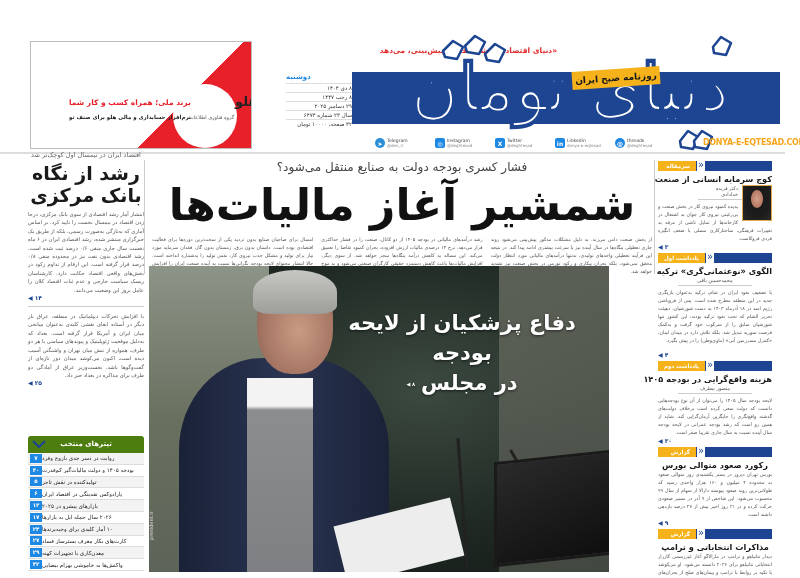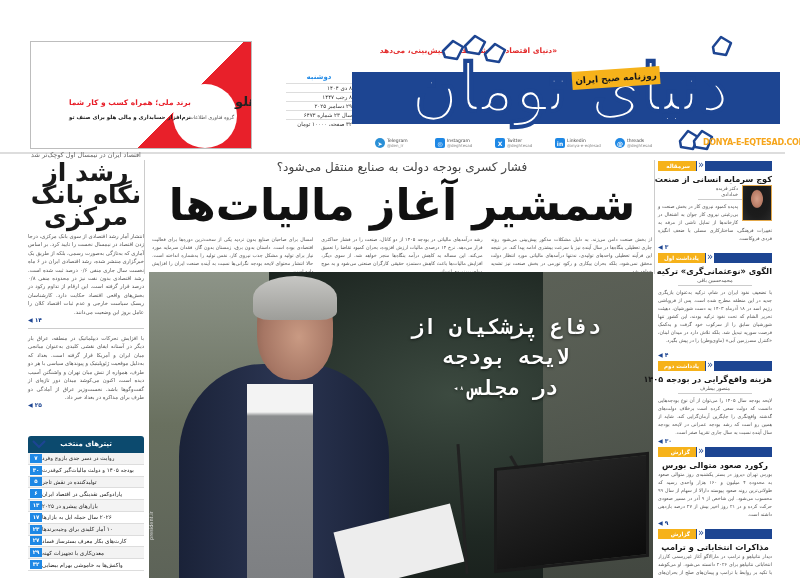--- a/index.html
+++ b/index.html
@@ -13,61 +13,61 @@
   .ad-circle { position: absolute; left: 142px; top: 42px; width: 64px; height: 64px; border-radius: 50%; background: #fff; }
   .ad-logo { position: absolute; left: 156px; top: 52px; font-size: 13px; font-weight: bold; color: #222; direction: rtl; white-space: nowrap; margin-left: 48px; }
   .ad-logo .o { color: #e8202a; }
   .ad-logo-sub { position: absolute; left: 158px; top: 72px; font-size: 5px; color: #555; white-space: nowrap; }
   .ad-title { position: absolute; left: 38px; top: 56px; font-size: 7.5px; font-weight: bold; color: #e8202a; white-space: nowrap; direction: rtl; }
   .ad-sub { position: absolute; left: 38px; top: 72px; font-size: 5.5px; color: #222; font-weight: bold; white-space: nowrap; direction: rtl; }
 
   .tagline { position: absolute; right: 243px; top: 46px; font-size: 7.5px; font-weight: bold; color: #e32b2b; white-space: nowrap; direction: rtl; }
 
   .date-block { position: absolute; left: 286px; top: 72px; width: 66px; }
-  .date-weekday { font-size: 7px; font-weight: bold; color: #1e88e5; text-align: center; height: 11px; line-height: 11px; }
+  .date-weekday { font-size: 7px; font-weight: bold; color: #1e88e5; text-align: left; height: 11px; line-height: 11px; }
   .date-line { font-size: 5.5px; color: #333; text-align: right; height: 9px; line-height: 9px; border-top: 1px solid #ddd; }
 
   .blue-band { position: absolute; left: 352px; top: 72px; width: 428px; height: 52px; background: #1d4592; }
   .logo-text { position: absolute; left: 370px; top: 38px; width: 400px; height: 100px; font-family: "DejaVu Serif", serif; font-size: 66px; font-weight: bold; color: #fff; line-height: 100px; text-align: center; direction: rtl; -webkit-text-stroke: 2px #1d4592; letter-spacing: -2px; white-space: nowrap; text-shadow: 0 0 0 #1d4592; }
   .logo-diamonds { position: absolute; left: 0; top: 0; width: 800px; height: 155px; pointer-events: none; }
   .yellow-badge { position: absolute; left: 572px; top: 69px; width: 88px; height: 18px; background: #f6b21a; color: #1a1a1a; font-size: 9px; font-weight: bold; text-align: center; line-height: 18px; transform: rotate(-4deg); direction: rtl; white-space: nowrap; }
 
   .social-bar { position: absolute; left: 375px; top: 136px; width: 300px; height: 14px; display: flex; flex-direction: row; direction: ltr; gap: 8px; align-items: center; }
   .social-item { display: flex; align-items: center; gap: 2px; width: 52px; }
   .social-icon { width: 10px; height: 10px; border-radius: 2px; display: inline-flex; align-items: center; justify-content: center; font-size: 6px; color: #fff; font-weight: bold; flex: none; }
   .social-label { font-size: 4.5px; color: #444; line-height: 5px; white-space: nowrap; direction: ltr; }
   .social-label small { display: block; color: #888; font-size: 4px; }
   .site-url { position: absolute; left: 703px; top: 138px; font-size: 8px; font-weight: bold; color: #f6a51a; letter-spacing: -0.3px; white-space: nowrap; direction: ltr; }
   .header-rule { position: absolute; left: 0; top: 152px; width: 785px; height: 2px; background: #ddd; }
 
   
   .left-col { position: absolute; left: 28px; top: 151px; width: 116px; height: 420px; }
   .left-col .kicker { font-size: 6.5px; color: #666; text-align: center; direction: rtl; }
-  .left-col .big-title { font-size: 25px; font-weight: bold; text-align: center; line-height: 22px; direction: rtl; margin-top: 3px; }
+  .left-col .big-title { font-size: 19px; font-weight: bold; text-align: center; line-height: 22px; direction: rtl; margin-top: 3px; }
   .body-text { font-size: 5.3px; line-height: 8.4px; color: #555; text-align: justify; direction: rtl; }
   .page-ref { font-size: 6px; color: #1d4592; font-weight: bold; direction: rtl; text-align: left; }
   .left-col .sep { height: 1px; background: #ccc; margin: 5px 0; }
-  .picks-header { position: relative; height: 17px; background: #0c4a6e; border-radius: 3px 3px 0 0; color: #fff; font-size: 7px; font-weight: bold; text-align: center; line-height: 17px; direction: rtl; }
+  .picks-header { position: relative; height: 17px; background: #4d7c0f; border-radius: 3px 3px 0 0; color: #fff; font-size: 7px; font-weight: bold; text-align: center; line-height: 17px; direction: rtl; }
   .picks-chevron { position: absolute; left: 4px; top: 2px; width: 14px; height: 12px; }
   .pick-row { display: flex; flex-direction: row-reverse; align-items: center; height: 11.8px; border-bottom: 1px solid #ddd; background: #fff; }
   .pick-row:nth-child(odd) { background: #f3f3f3; }
   .pick-num { width: 12px; height: 9px; background: #1e88e5; color: #fff; font-size: 5.5px; font-weight: bold; text-align: center; line-height: 9px; margin-left: 2px; flex: none; }
   .pick-label { font-size: 5.6px; color: #222; direction: rtl; white-space: nowrap; overflow: hidden; padding-right: 2px; }
 
   .vert-rule { position: absolute; left: 144px; top: 160px; width: 1px; height: 114px; background: #ccc; }
 
   
   .center { position: absolute; left: 152px; top: 158px; width: 500px; }
   .sub-head { font-size: 12px; color: #444; text-align: center; direction: rtl; height: 18px; line-height: 18px; }
   .main-head { font-size: 44px; font-weight: bold; color: #111; text-align: center; direction: rtl; height: 58px; line-height: 58px; letter-spacing: -2px; white-space: nowrap; }
   .lede-cols { display: flex; flex-direction: row-reverse; gap: 8px; margin-top: 2px; }
   .lede-col { flex: 1; font-size: 4.8px; line-height: 8px; color: #555; text-align: justify; direction: rtl; }
   .lede-col .page-ref { margin-top: 0; }
 
-  .photo { position: absolute; left: 149px; top: 272px; width: 504px; height: 306px; background: radial-gradient(ellipse at 60% 40%, #3c4a40 0%, #1f2823 55%, #121614 100%); overflow: hidden; font-family: Liberation Mono, monospace; }
+  .photo { position: absolute; left: 149px; top: 266px; width: 460px; height: 306px; background: radial-gradient(ellipse at 60% 40%, #3c4a40 0%, #1f2823 55%, #121614 100%); overflow: hidden; }
   .photo-left-bg { position: absolute; left: 0; top: 0; width: 120px; height: 306px; background: linear-gradient(180deg, #8d9488 0%, #69705f 50%, #5d6358 100%); }
   .photo-right-bg { position: absolute; right: 0; top: 0; width: 110px; height: 306px; background: linear-gradient(180deg, #6a6e63, #4d524a); opacity: .8; }
   .person-head { position: absolute; left: 108px; top: 12px; width: 76px; height: 96px; border-radius: 40% 40% 45% 45%; background: radial-gradient(ellipse at 55% 55%, #c99a83 0%, #a67664 60%, #7a5646 100%); }
   .person-hair { position: absolute; left: 104px; top: 4px; width: 84px; height: 44px; border-radius: 50% 50% 20% 20%; background: linear-gradient(180deg, #c7c7c4, #9d9d99); }
   .person-jacket { position: absolute; left: 30px; top: 92px; width: 210px; height: 230px; border-radius: 40% 40% 0 0; background: linear-gradient(90deg, #1a2238 0%, #2b3552 50%, #1a2238 100%); }
   .person-sweater { position: absolute; left: 98px; top: 112px; width: 66px; height: 200px; background: linear-gradient(180deg, #f3f3f3 0%, #f3f3f3 14%, #8b8d8f 16%, #7d7f82 100%); clip-path: polygon(0 0, 100% 0, 100% 100%, 0 100%); }
   .papers { position: absolute; left: 190px; top: 245px; width: 120px; height: 60px; background: #ededed; transform: rotate(-14deg); }
   .mic1 { position: absolute; left: 312px; top: 172px; width: 3px; height: 130px; background: #222; transform: rotate(-4deg); }
   .mic2 { position: absolute; left: 375px; top: 180px; width: 3px; height: 60px; background: #222; transform: rotate(-30deg); }
   .monitor { position: absolute; left: 345px; top: 188px; width: 155px; height: 105px; background: linear-gradient(160deg, #2a2a2a, #0c0c0c); transform: skewY(-6deg); border: 3px solid #1a1a1a; }

